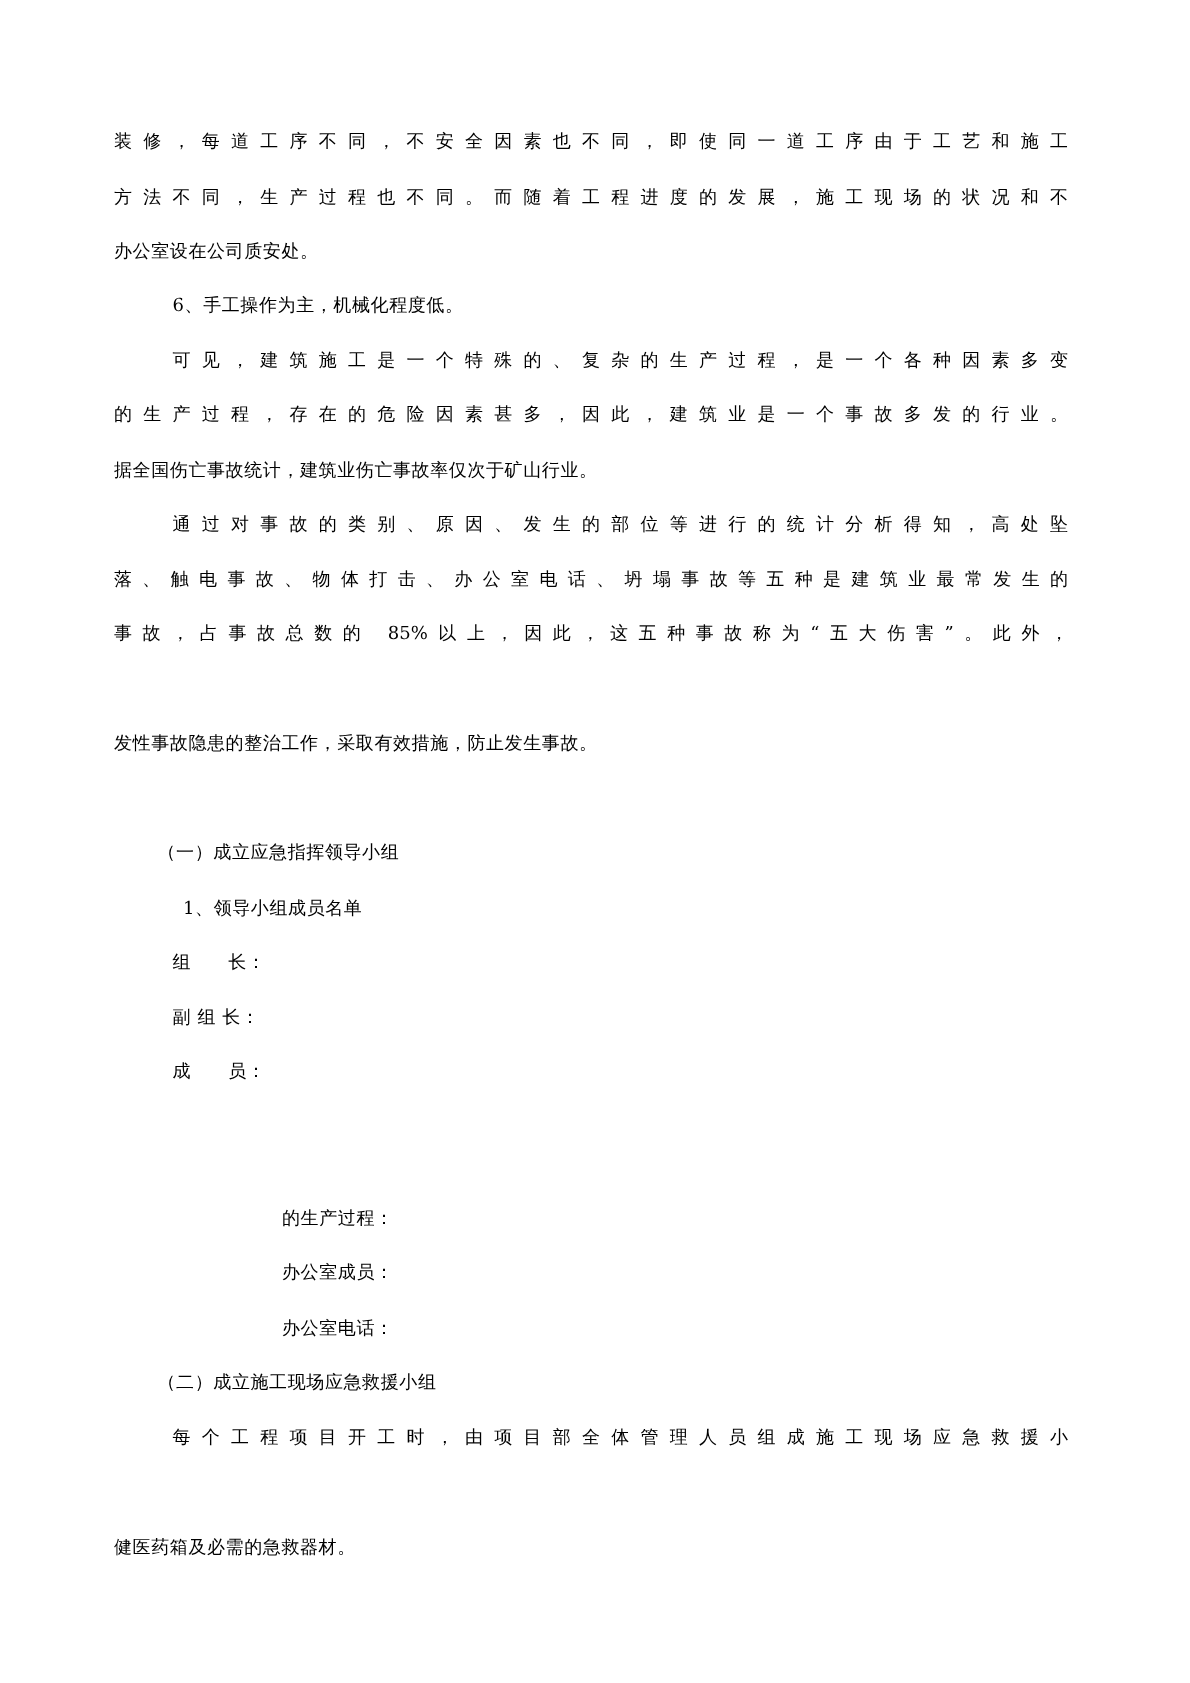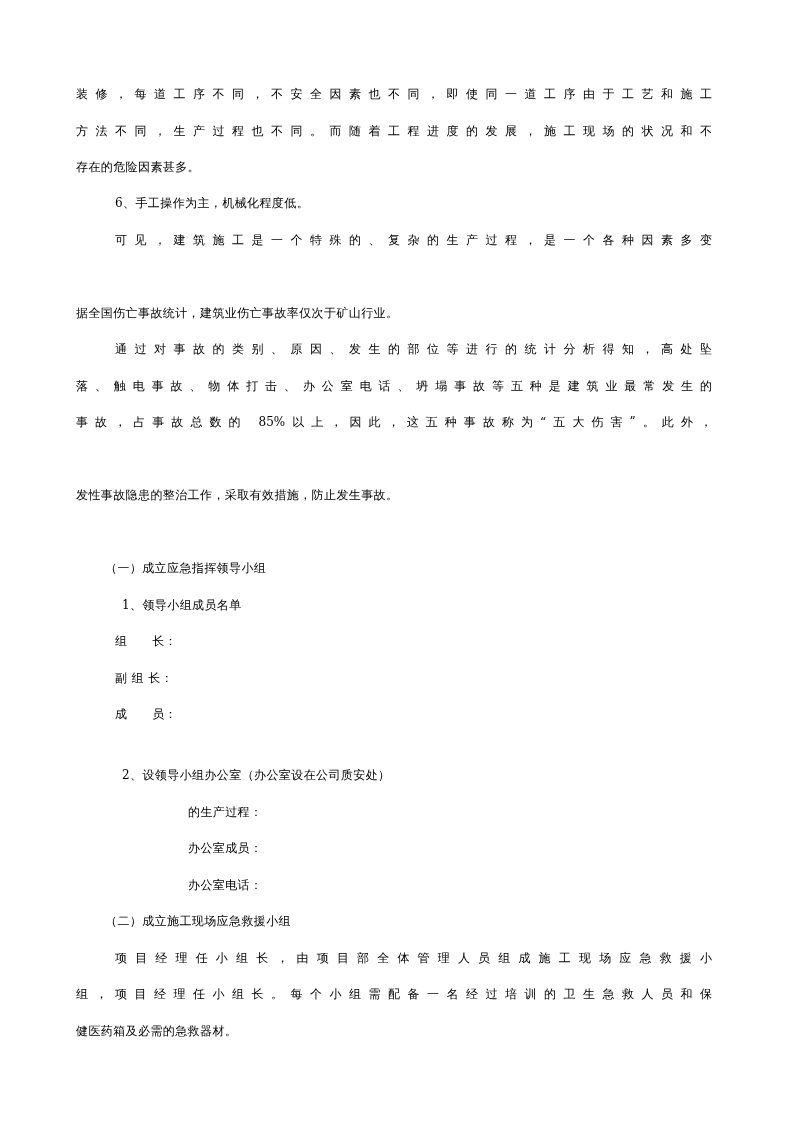--- a/index.html
+++ b/index.html
@@ -9,43 +9,42 @@
   .line { position: absolute; left: 76px; font-size: 12px; line-height: 24px; white-space: nowrap; letter-spacing: 0.4px; }
   .justify { width: 636px; text-align-last: justify; text-align: justify; letter-spacing: 0; }
 </style>
 </head>
 <body>
 
 <div class="page">
 
   <div class="line justify" style="top:82px">装修，每道工序不同，不安全因素也不同，即使同一道工序由于工艺和施工</div>
   <div class="line justify" style="top:119px">方法不同，生产过程也不同。而随着工程进度的发展，施工现场的状况和不</div>
-  <div class="line" style="top:155px">存在的危险因素甚多。</div>
+  <div class="line" style="top:155px">办公室设在公司质安处。</div>
 
   <div class="line" style="top:191px; left:115px">6、手工操作为主，机械化程度低。</div>
 
   <div class="line" style="top:228px; left:115px; width:597px; text-align:justify; text-align-last:justify; letter-spacing:0">可见，建筑施工是一个特殊的、复杂的生产过程，是一个各种因素多变</div>
+  <div class="line justify" style="top:264px">的生产过程，存在的危险因素甚多，因此，建筑业是一个事故多发的行业。</div>
   <div class="line" style="top:337px; left:115px; width:597px; text-align:justify; text-align-last:justify; letter-spacing:0">通过对事故的类别、原因、发生的部位等进行的统计分析得知，高处坠</div>
 
   <div class="line" style="top:301px">据全国伤亡事故统计，建筑业伤亡事故率仅次于矿山行业。</div>
   <div class="line justify" style="top:374px">落、触电事故、物体打击、办公室电话、坍塌事故等五种是建筑业最常发生的</div>
   <div class="line justify" style="top:410px">事故，占事故总数的 85%以上，因此，这五种事故称为“五大伤害”。此外，</div>
   <div class="line" style="top:483px">发性事故隐患的整治工作，采取有效措施，防止发生事故。</div>
 
   <div class="line" style="top:556px; left:105px">（一）成立应急指挥领导小组</div>
   <div class="line" style="top:593px; left:122px">1、领导小组成员名单</div>
 
   <div class="line" style="top:629px; left:115px">组　　长：</div>
   <div class="line" style="top:666px; left:115px">副 组 长：</div>
   <div class="line" style="top:702px; left:115px">成　　员：</div>
 
-  <div class="line" style="top:763px; left:122px">2、设领导小组办公室（办公室设在公司质安处）</div>
   <div class="line" style="top:800px; left:188px">的生产过程：</div>
   <div class="line" style="top:836px; left:188px">办公室成员：</div>
   <div class="line" style="top:873px; left:188px">办公室电话：</div>
 
   <div class="line" style="top:909px; left:105px">（二）成立施工现场应急救援小组</div>
 
-  <div class="line" style="top:946px; left:115px; width:597px; text-align:justify; text-align-last:justify; letter-spacing:0">项目经理任小组长，由项目部全体管理人员组成施工现场应急救援小</div>
-  <div class="line justify" style="top:982px">组，项目经理任小组长。每个小组需配备一名经过培训的卫生急救人员和保</div>
+  <div class="line" style="top:946px; left:115px; width:597px; text-align:justify; text-align-last:justify; letter-spacing:0">每个工程项目开工时，由项目部全体管理人员组成施工现场应急救援小</div>
   <div class="line" style="top:1019px">健医药箱及必需的急救器材。</div>
 
 </div>
 
 </body></html>

